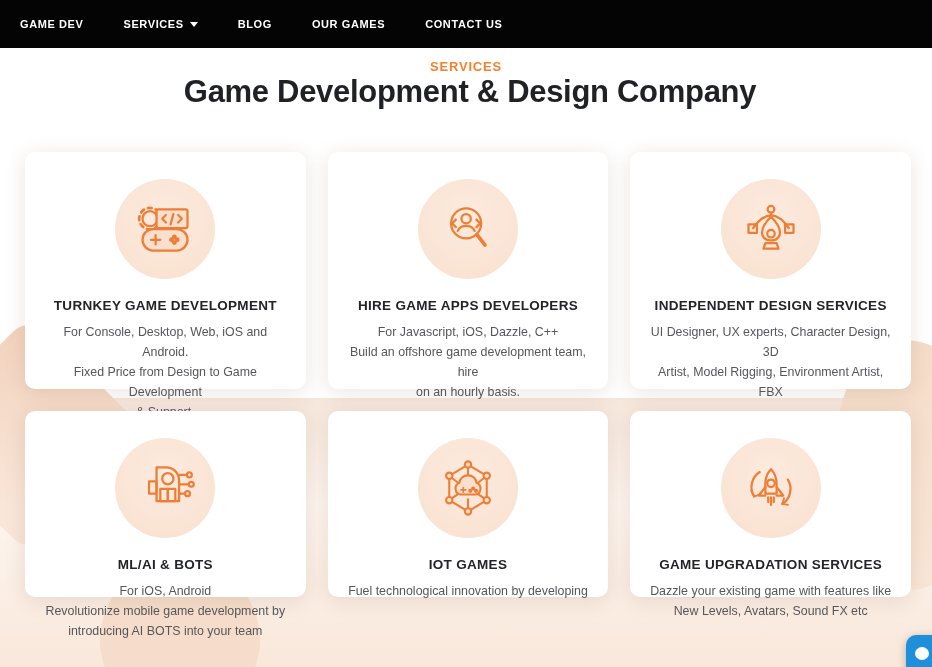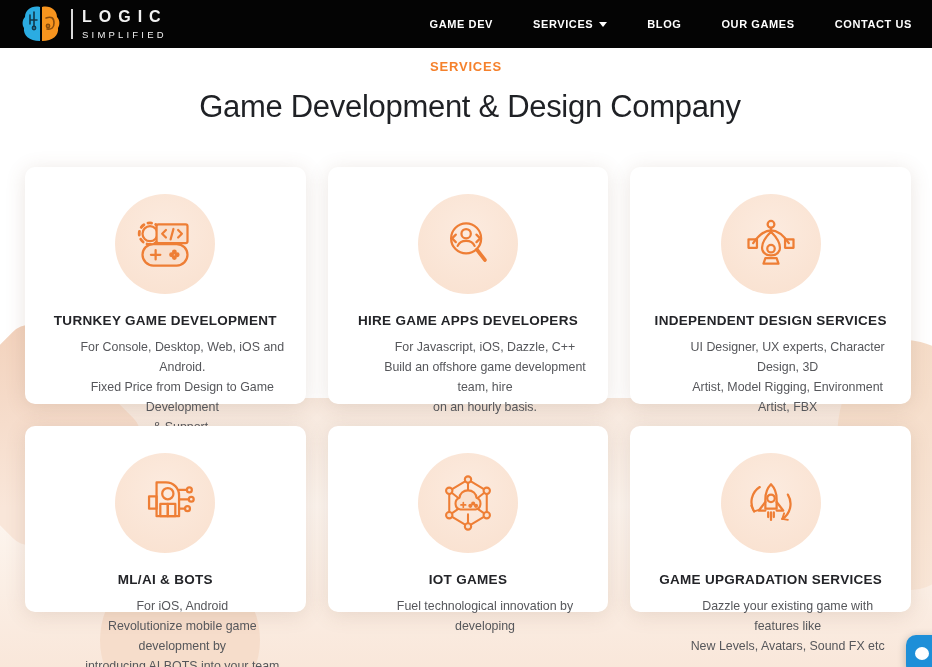--- a/index.html
+++ b/index.html
@@ -60,21 +60,21 @@
     border-top: 5px solid #ffffff; margin-left: 2px;
   }
 
   
   .section-head { position: relative; z-index: 3; text-align: center; }
   .eyebrow {
     margin-top: 11px; color: #f5812c; font-size: 13px;
     font-weight: bold; letter-spacing: 0.8px;
   }
   .page-title {
-    margin-top: 15px; font-size: 31px; font-weight: normal;
+    font-size: 31px; font-weight: bold;
     color: #1f2125; letter-spacing: -0.3px; padding-left: 8px;
   }
 
   
   .grid {
     position: relative; z-index: 3;
     display: grid; grid-template-columns: repeat(3, 1fr);
     column-gap: 25px; row-gap: 17px;
     padding: 0 21px 0 25px; margin-top: 42px; gap: 22px;
   }
@@ -88,21 +88,21 @@
   .icon-circle {
     width: 100px; height: 100px; border-radius: 50%; margin: 0 auto;
     background: radial-gradient(circle at 50% 38%, #fcebdf 0%, #f9e0ce 100%);
     display: flex; align-items: center; justify-content: center;
   }
   .card-title {
     margin-top: 19px; font-size: 13.5px; font-weight: bold;
     color: #232428; letter-spacing: 0.3px;
   }
   .card-desc {
-    margin-top: 9px; font-size: 12.4px; color: #56575b; line-height: 1.62; margin-left: 34px;
+    margin-top: 9px; font-size: 12.4px; color: #56575b; line-height: 1.62;
   }
 
   
   .chat-button {
     position: absolute; z-index: 10;
     right: -46px; bottom: -8px; width: 72px; height: 40px;
     background: #1e8fd8; border-radius: 10px;
     box-shadow: 0 2px 8px rgba(0,0,0,0.25); cursor: pointer;
   }
   .chat-button .bubble {
@@ -116,41 +116,20 @@
 </head>
 <body>
 
 <div class="decor decor-band"></div>
 <div class="decor decor-circle-bottom"></div>
 <div class="decor decor-circle-right"></div>
 <div class="decor decor-left-wedge"></div>
 <div class="decor decor-right-blob"></div>
 
 <header class="navbar">
-  <div class="logo">
-    <span>
-      <svg class="icon" width="42" height="40" viewBox="0 0 42 40">
-        <path d="M20,3 C12,1 5,6 5,13 C2,16 2,21 4,24 C3,31 9,37 20,37 Z" fill="#2BACE2"></path>
-        <path d="M22,3 C30,1 37,6 37,13 C40,16 40,21 38,24 C39,31 33,37 22,37 Z" fill="#F7941E"></path>
-        <g stroke="#12374a" stroke-width="1.6" fill="none" stroke-linecap="round">
-          <path d="M10,11 v9 M14,8 v14 M10,16 h7"></path>
-          <circle cx="14" cy="24" r="1.6"></circle>
-        </g>
-        <g stroke="#8a4d0d" stroke-width="1.6" fill="none" stroke-linecap="round">
-          <path d="M26,14 q8,-3 8,5 q0,7 -7,6"></path>
-          <circle cx="28" cy="22" r="1.6"></circle>
-        </g>
-      </svg>
-    </span>
-    <span class="logo-divider"></span>
-    <span class="logo-text">
-      <span class="logo-line1">LOGIC</span>
-      <span class="logo-line2">SIMPLIFIED</span>
-    </span>
-  </div>
   <nav class="nav">
     <a class="nav-item">GAME DEV</a>
     <a class="nav-item">
       <span>SERVICES</span>
       <span class="caret"></span>
     </a>
     <a class="nav-item">BLOG</a>
     <a class="nav-item">OUR GAMES</a>
     <a class="nav-item">CONTACT US</a>
   </nav>

